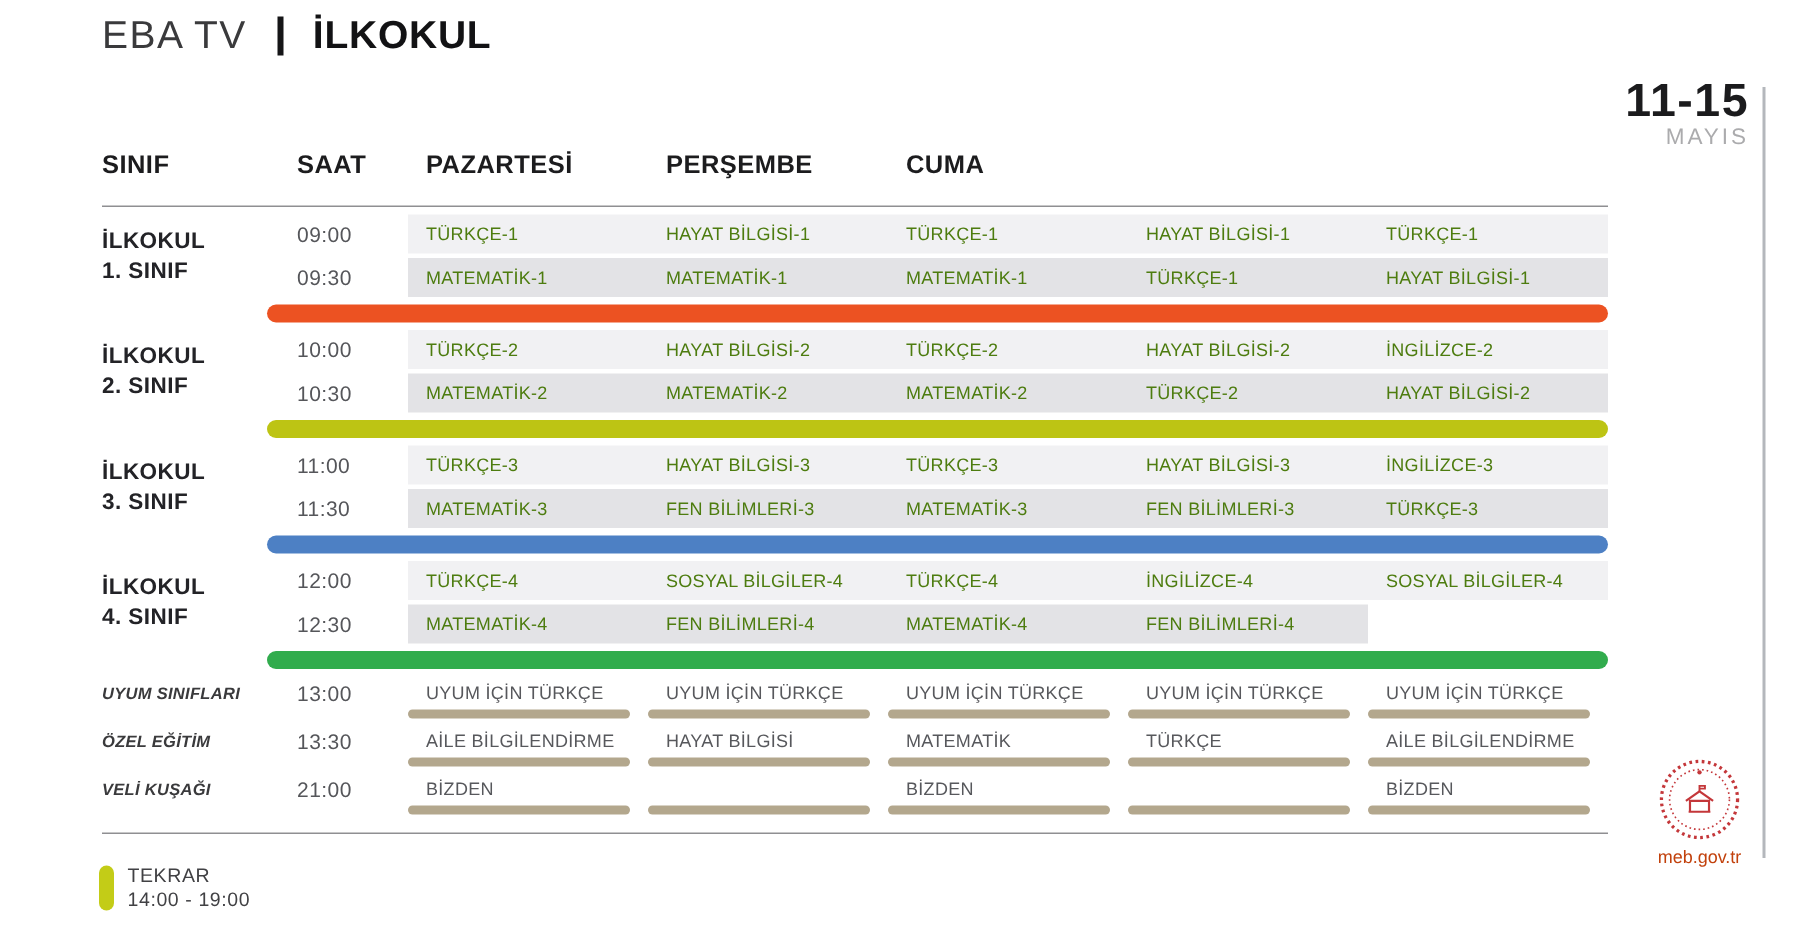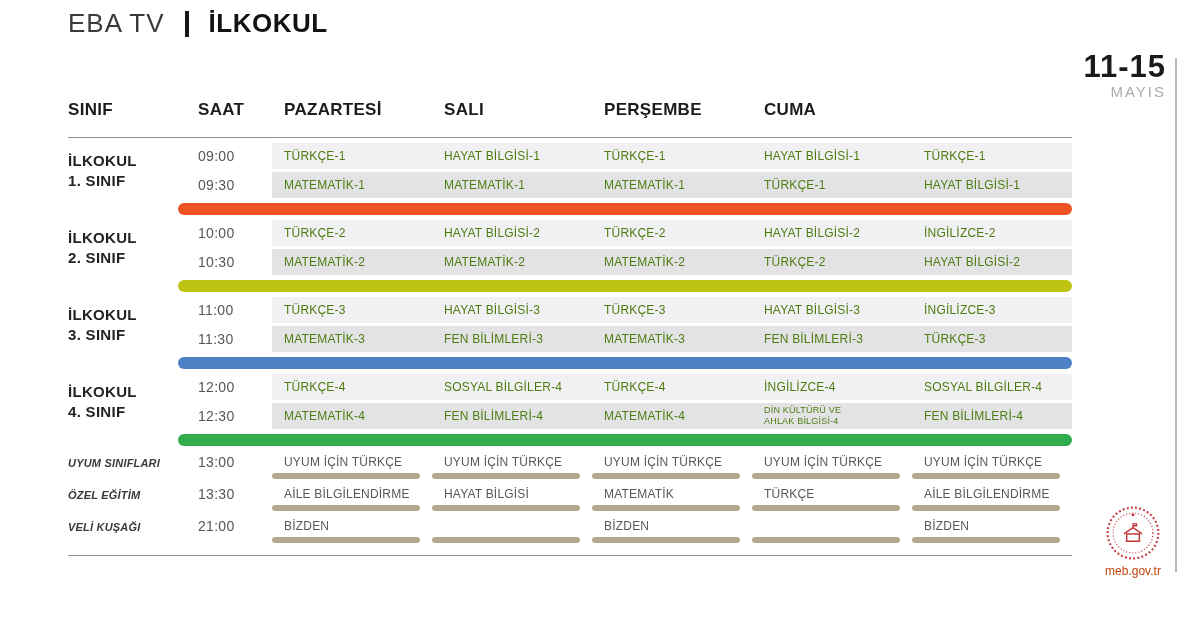--- a/index.html
+++ b/index.html
@@ -74,21 +74,20 @@
     <div class="month">MAYIS</div>
   </div>
 
   <div class="vline"></div>
 
   <div class="table">
     <div class="chgrid" id="colheader">
         <div class="ch">SINIF</div>
         <div class="ch">SAAT</div>
         <div class="ch day">PAZARTESİ</div>
-        <div class="ch day">SALI</div>
         <div class="ch day">PERŞEMBE</div>
         <div class="ch day">CUMA</div>
       </div>
     <div class="rule top"></div>
     <div id="blocks">
         <div class="block">
           <div class="bgrid">
             <div class="grade" style="grid-row: 1 / span 2;">İLKOKUL
 1. SINIF</div>
             <div class="time">09:00</div>
@@ -151,22 +150,20 @@
             <div class="time">12:00</div>
             <div class="cell row-a">TÜRKÇE-4</div>
             <div class="cell row-a">SOSYAL BİLGİLER-4</div>
             <div class="cell row-a">TÜRKÇE-4</div>
             <div class="cell row-a">İNGİLİZCE-4</div>
             <div class="cell row-a">SOSYAL BİLGİLER-4</div>
             <div class="time">12:30</div>
             <div class="cell row-b">MATEMATİK-4</div>
             <div class="cell row-b">FEN BİLİMLERİ-4</div>
             <div class="cell row-b">MATEMATİK-4</div>
-            <div class="cell row-b small">DİN KÜLTÜRÜ VE
-AHLAK BİLGİSİ-4</div>
             <div class="cell row-b">FEN BİLİMLERİ-4</div>
           </div>
           <div class="accent-bar" style="background: rgb(49, 172, 77);"></div>
         </div>
       </div>
     <div id="specials">
         <div class="sgrid">
           <div class="slabel">UYUM SINIFLARI</div>
           <div class="stime">13:00</div>
           <div class="scell">
@@ -235,20 +232,27 @@
           </div>
           <div class="scell">
             <div class="stext">BİZDEN</div>
             <div class="sbar" style="background: rgb(179, 167, 141);"></div>
           </div>
         </div>
       </div>
     <div class="rule bottom"></div>
   </div>
 
+  <div class="footer-left">
+    <div class="pill" style="background: rgb(195, 204, 23);"></div>
+    <div class="txt">
+      <div>TEKRAR</div>
+      <div>14:00 - 19:00</div>
+    </div>
+  </div>
 
   <div class="meb">
     <svg width="58" height="58" viewBox="0 0 64 64">
       <g fill="none" stroke="#c4373a">
         <circle cx="32" cy="32" r="28" stroke-width="2.4" stroke-dasharray="2 2.6"></circle>
         <circle cx="32" cy="32" r="22" stroke-width="1.2" stroke-dasharray="1.2 2.2"></circle>
         <path d="M24 41 h16 M25 41 v-8 h14 v8 M22 33 l10 -7 l10 7" stroke-width="1.6"></path>
         <path d="M32 26 v-4 h4 v2 h-4" stroke-width="1.4"></path>
         <circle cx="32" cy="12" r="1.6" fill="#c4373a" stroke="none"></circle>
       </g>

